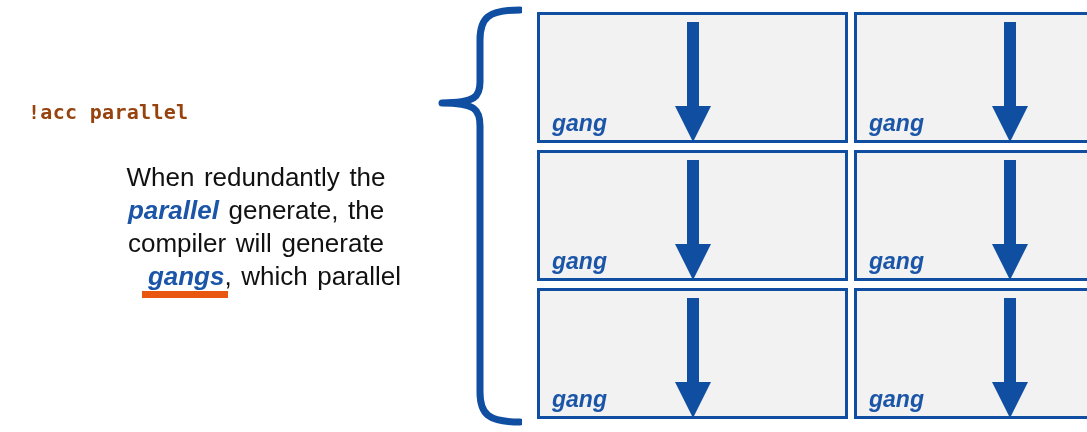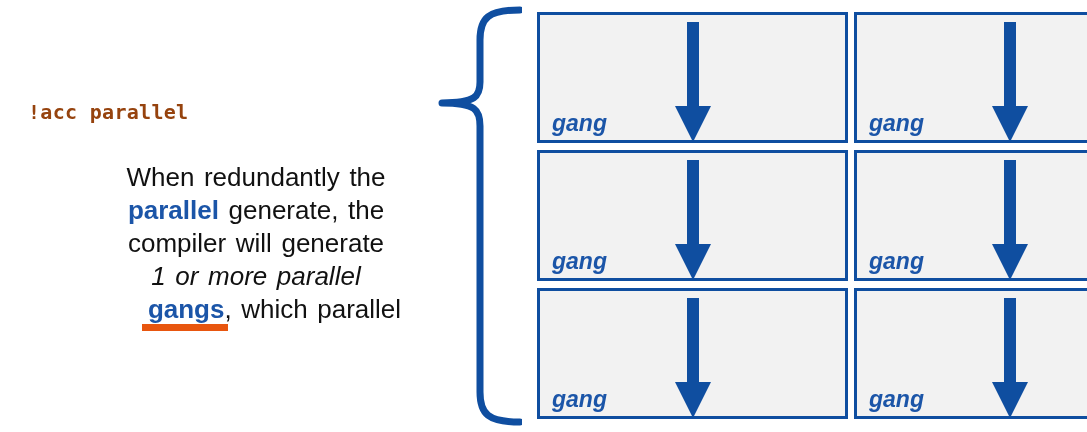--- a/index.html
+++ b/index.html
@@ -31,21 +31,21 @@
   }
 
   
   .para{
     position:absolute;left:55px;top:161px;width:402px;
     font-size:26px;line-height:33px;color:#111;
     text-align:center;word-spacing:0.09em;
   }
   .para .line{white-space:nowrap;}
   .kw{
-    font-weight:bold;color:var(--text-blue);
+    font-weight:bold;font-style:italic;color:var(--text-blue);
   }
   .it{font-style:italic;}
   .u-orange{position:relative;margin-left:37px;}
   .u-orange::after{
     content:"";position:absolute;left:-6px;right:-4px;bottom:-7px;height:7px;
     background:var(--orange);
   }
 
   
   .brace{
@@ -86,23 +86,20 @@
 
   <div class="para">
     <div class="line">
       <span>When redundantly the</span>
     </div>
     <div class="line">
       <span class="kw">parallel</span><span> generate, the</span>
     </div>
     <div class="line">
       <span>compiler will generate</span>
-    </div>
-    <div class="line it">
-      <span>1 or more parallel</span>
     </div>
     <div class="line">
       <span class="kw u-orange">gangs</span><span>, which parallel</span>
     </div>
   </div>
 
   <svg class="brace" viewBox="0 0 86 420" preserveAspectRatio="none" aria-hidden="true">
     <path d="M 84 4 C 52 4 44 12 44 34 L 44 76 C 44 90 40 97 6 97 C 40 97 44 104 44 120 L 44 386 C 44 408 52 416 84 416" fill="none" stroke="currentColor" stroke-width="7" stroke-linecap="round" stroke-linejoin="round"></path>
   </svg>
 

